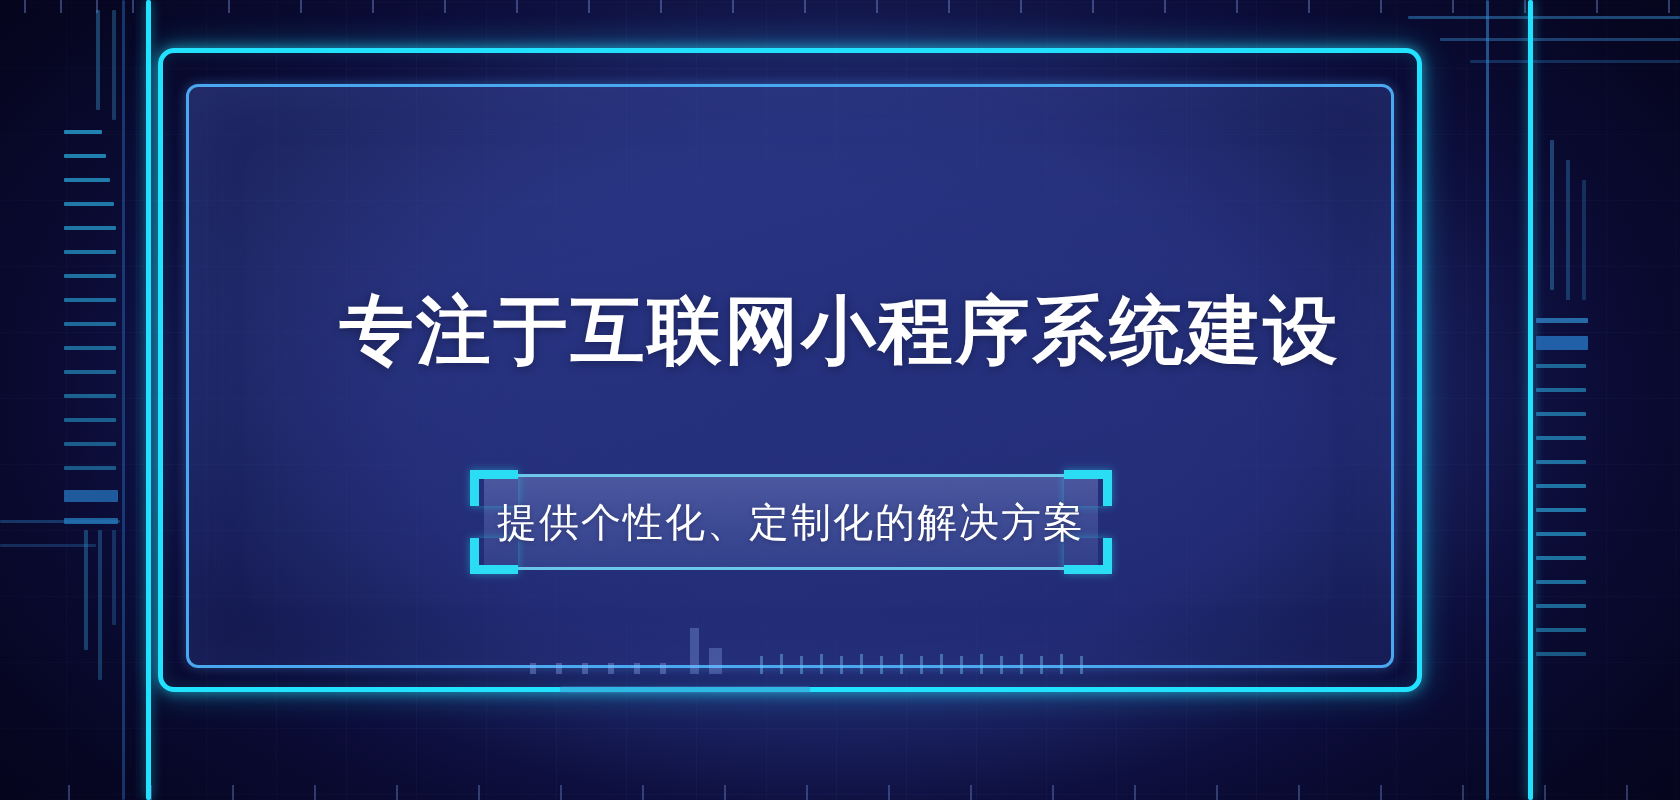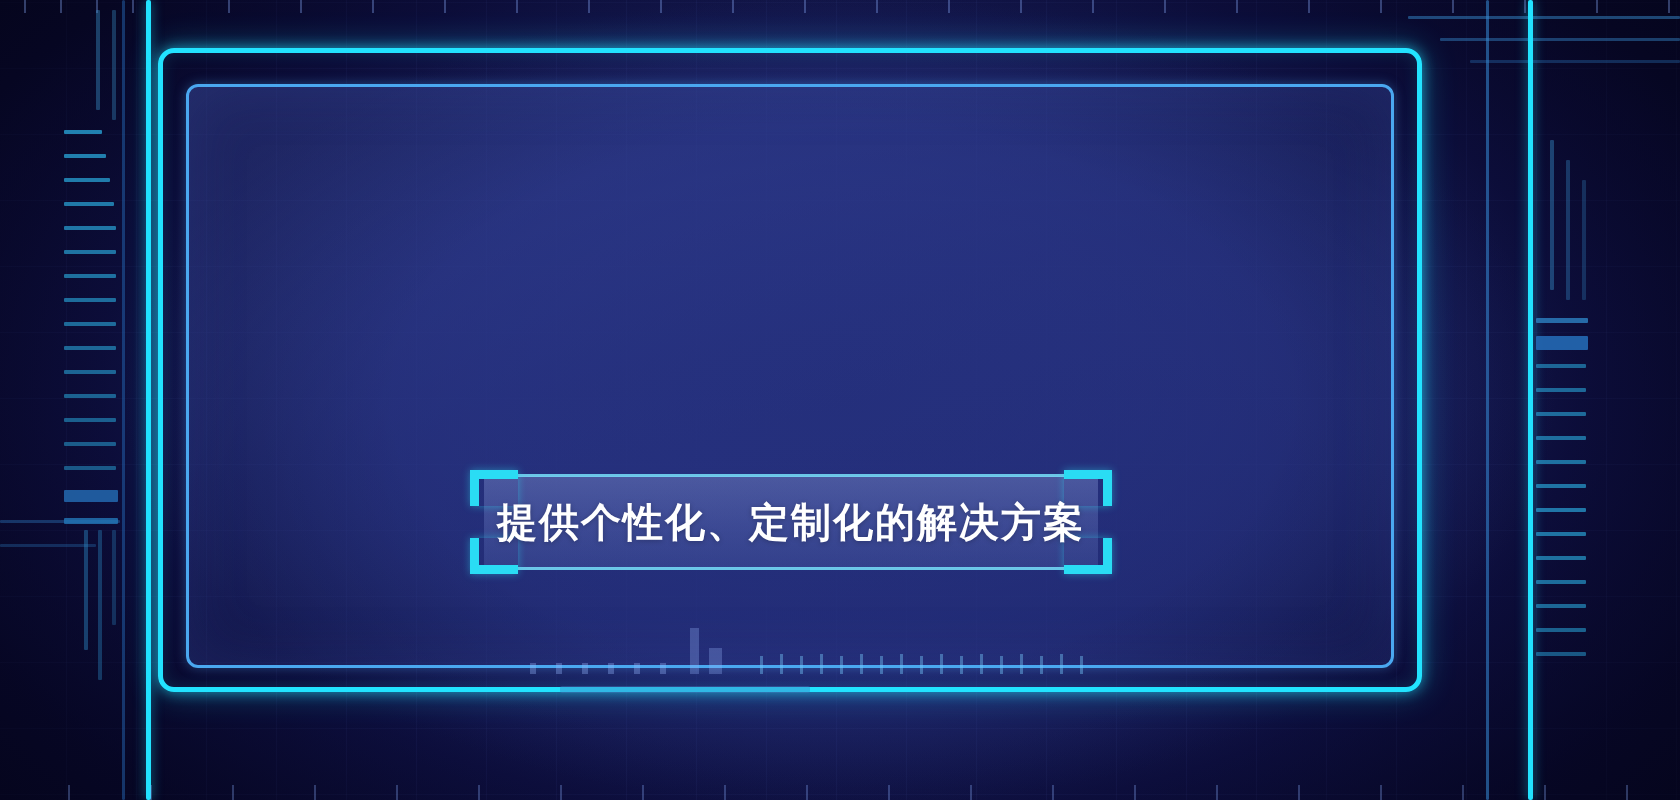--- a/index.html
+++ b/index.html
@@ -132,21 +132,20 @@
     white-space: nowrap;
   }
 
   
   .sub-box {
     position: absolute;
     left: 470px;
     top: 470px;
     width: 642px;
     height: 104px;
-    font-weight: bold;
   }
   .sub-fill {
     position: absolute;
     left: 14px;
     top: 6px;
     right: 14px;
     bottom: 6px;
     background: linear-gradient(180deg, rgba(150,168,228,0.34) 0%, rgba(122,142,212,0.28) 55%, rgba(104,126,200,0.22) 100%);
   }
   .sub-line-top, .sub-line-bottom {
@@ -357,20 +356,21 @@
       <div class="ct" style="left:220px;height:20px;"></div>
       <div class="ct" style="left:240px;height:18px;"></div>
       <div class="ct" style="left:260px;height:20px;"></div>
       <div class="ct" style="left:280px;height:18px;"></div>
       <div class="ct" style="left:300px;height:20px;"></div>
       <div class="ct" style="left:320px;height:18px;"></div>
     </div>
   </div>
   <div style="position:absolute;left:560px;top:686px;width:250px;height:7px;background:rgba(70,120,190,0.40);border-radius:2px;"></div>
 
+  <div class="headline">专注于互联网小程序系统建设</div>
 
   <div class="sub-box">
     <div class="sub-fill"></div>
     <div class="sub-line-top"></div>
     <div class="sub-line-bottom"></div>
     <div class="corner tl"></div>
     <div class="corner tr"></div>
     <div class="corner bl"></div>
     <div class="corner br"></div>
     <div class="subtitle-text">提供个性化、定制化的解决方案</div>

